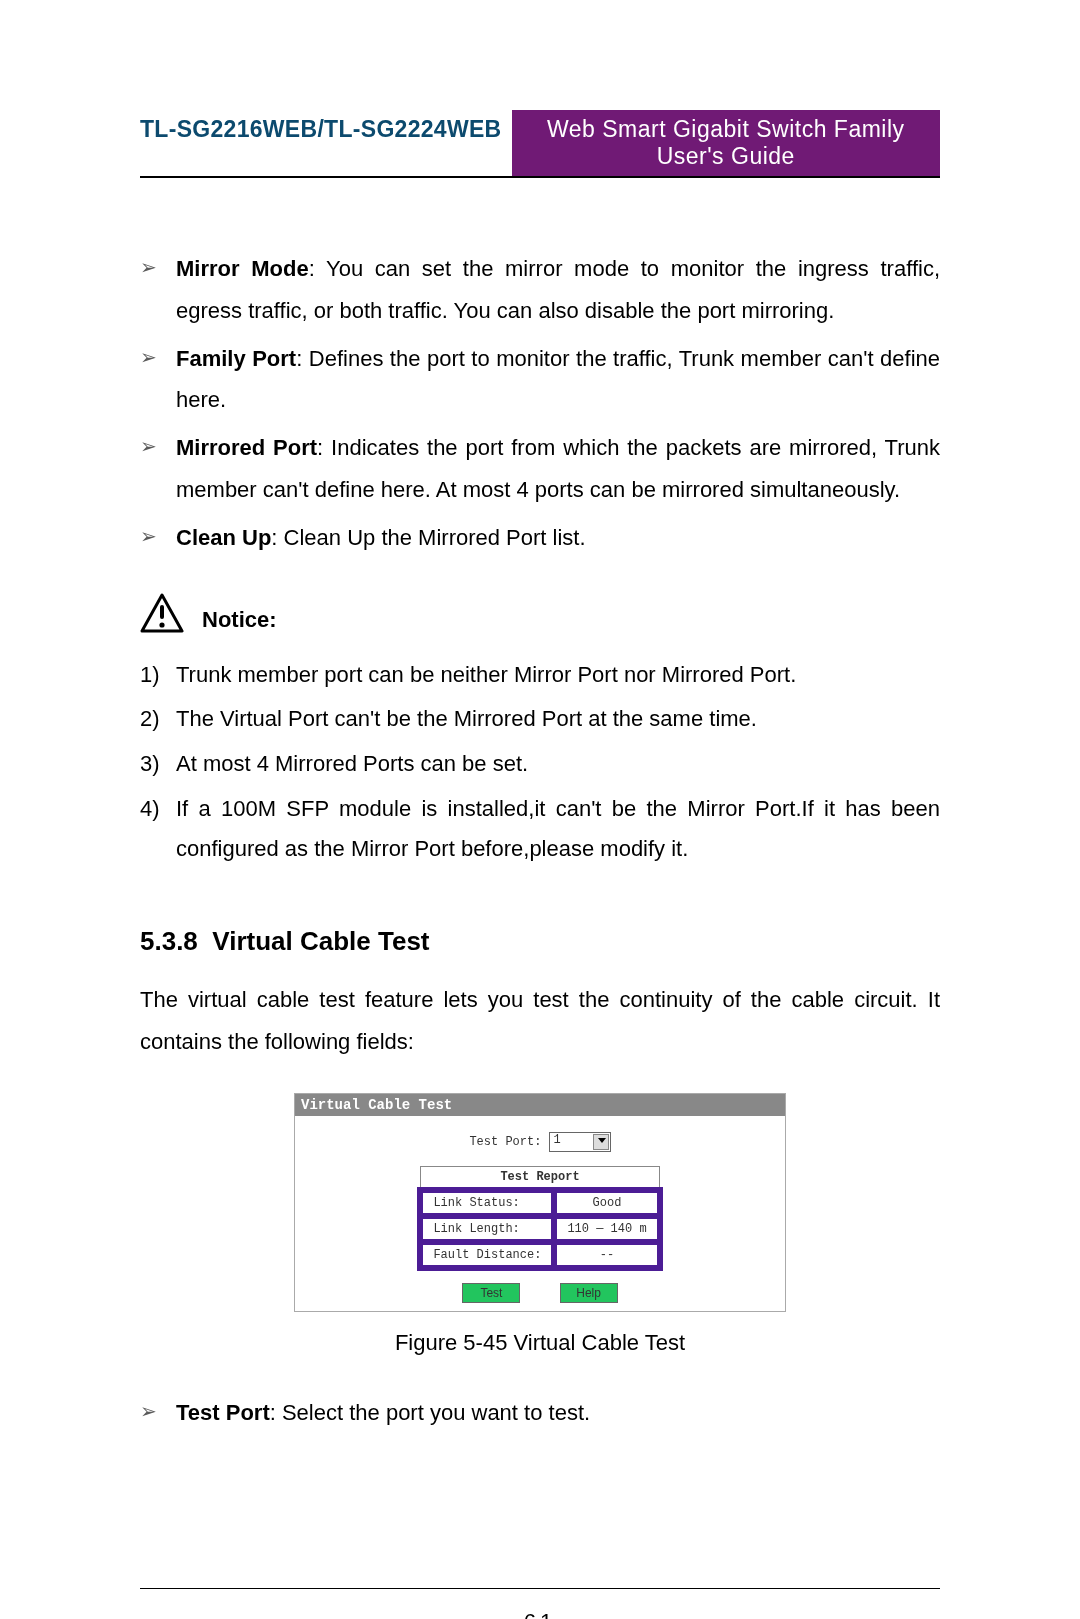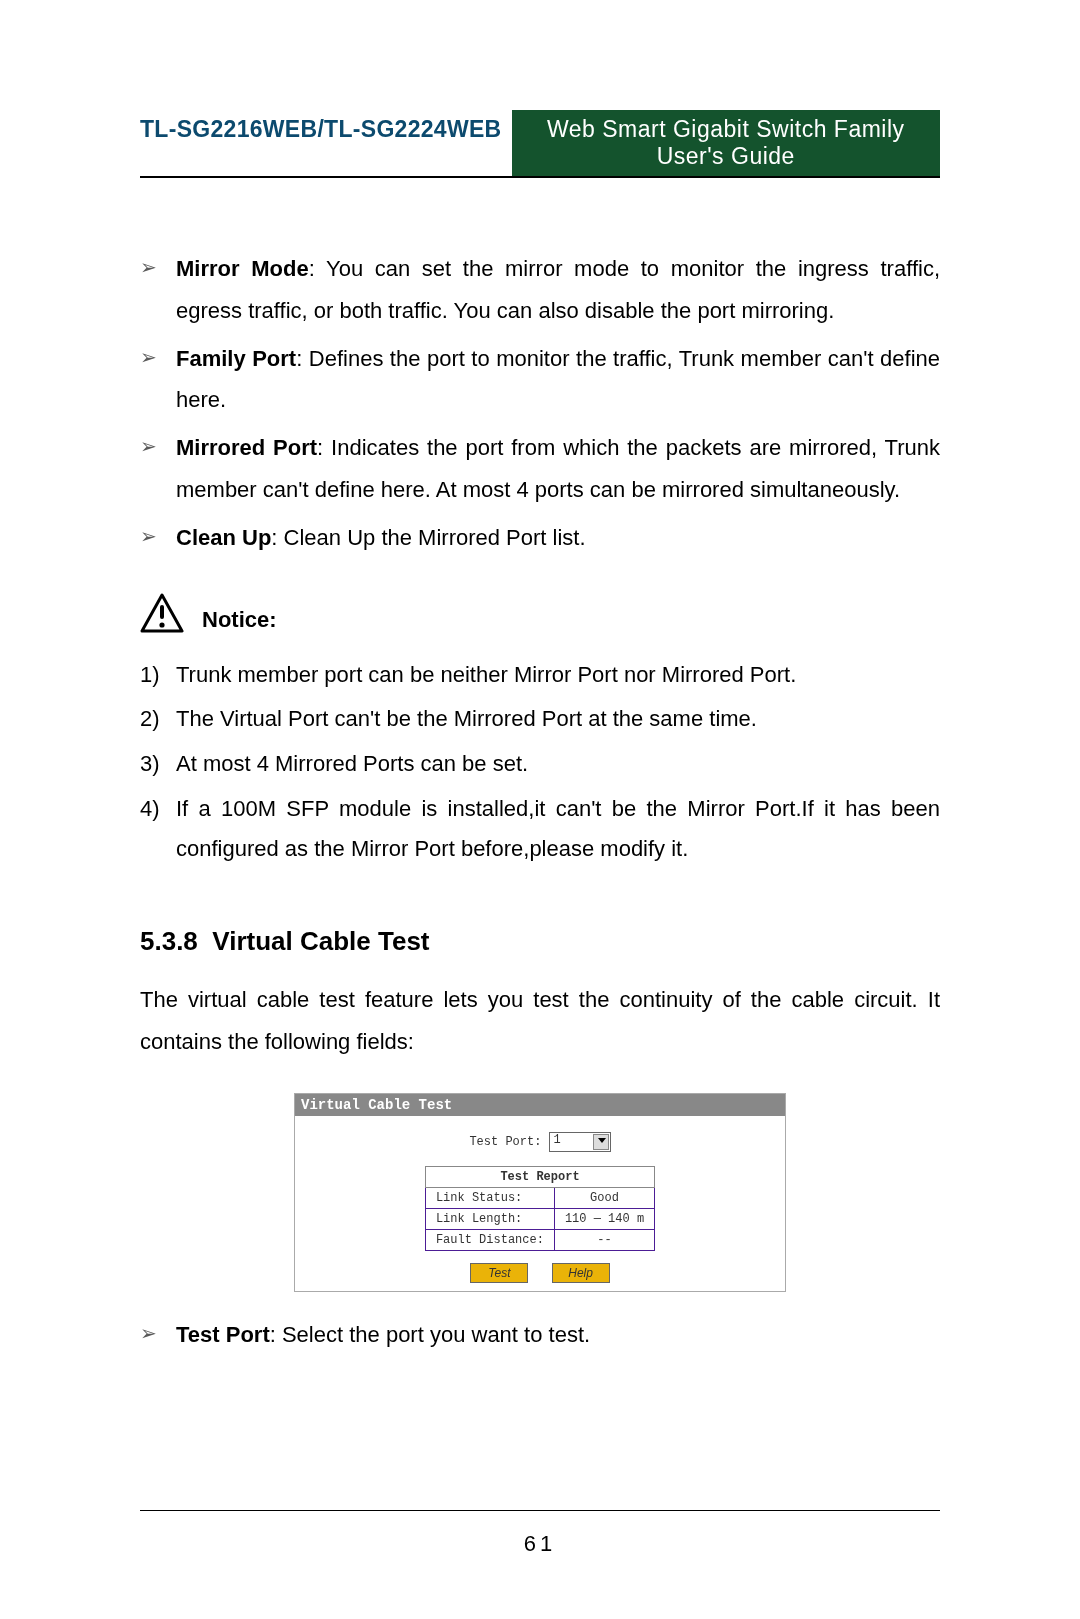--- a/index.html
+++ b/index.html
@@ -41,21 +41,21 @@
     font-size: 23px;
     padding: 6px 10px 6px 0;
     color: #0c4a6e;
   }
   .hdr-right {
     flex: 1 1 auto;
     font-family: Impact, "Arial Narrow Bold", sans-serif;
     font-weight: 400;
     letter-spacing: 0.5px;
     font-size: 23px;
-    background: #14532d;
+    background: #701a75;
     color: #fff;
     padding: 6px 20px;
     text-align: center;
   }
 
   
   .bullets {
     padding-left: 36px;
     font-size: 22px;
     line-height: 1.9;
@@ -185,43 +185,42 @@
     margin: 0 auto;
   }
   .vct-table th {
     border: 1px solid #888;
     font-weight: 700;
     font-size: 12px;
     padding: 3px 20px;
     text-align: center;
   }
   .vct-table td {
-    border: 1px solid #4c1d95;
+    border: 6px solid #4c1d95;
     font-size: 12px;
     padding: 3px 10px;
     text-align: center;
   }
   .vct-table td.lbl {
     text-align: left;
     white-space: nowrap;
   }
   .vct-btns {
     margin-top: 12px;
   }
   .vct-btn {
     display: inline-block;
     border: 1px solid #666;
-    background: #eab308;
+    background: #22c55e;
     font-size: 12px;
     width: 56px;
     height: 18px;
     line-height: 18px;
     font-family: Verdana, sans-serif;
-    margin: 0 8px;
-    font-style: italic;
+    margin: 0 16px;
   }
   .fig-caption {
     text-align: center;
     font-size: 22px;
     margin-top: 14px;
     margin-bottom: 36px;
   }
 
   .page-num {
     position: absolute;
@@ -317,20 +316,21 @@
         </tr>
       </tbody>
         </table>
       <div class="vct-btns">
         <span class="vct-btn">Test</span>
         <span class="vct-btn">Help</span>
       </div>
     </div>
   </div>
 
+  <div class="fig-caption">Figure 5-45  Virtual Cable Test</div>
 
   <ul class="bullets">
     <li>
       <span class="term">Test Port</span><span>: Select the port you want to test.</span>
     </li>
   </ul>
 
   <div class="page-num">61</div>
 
 </div>

